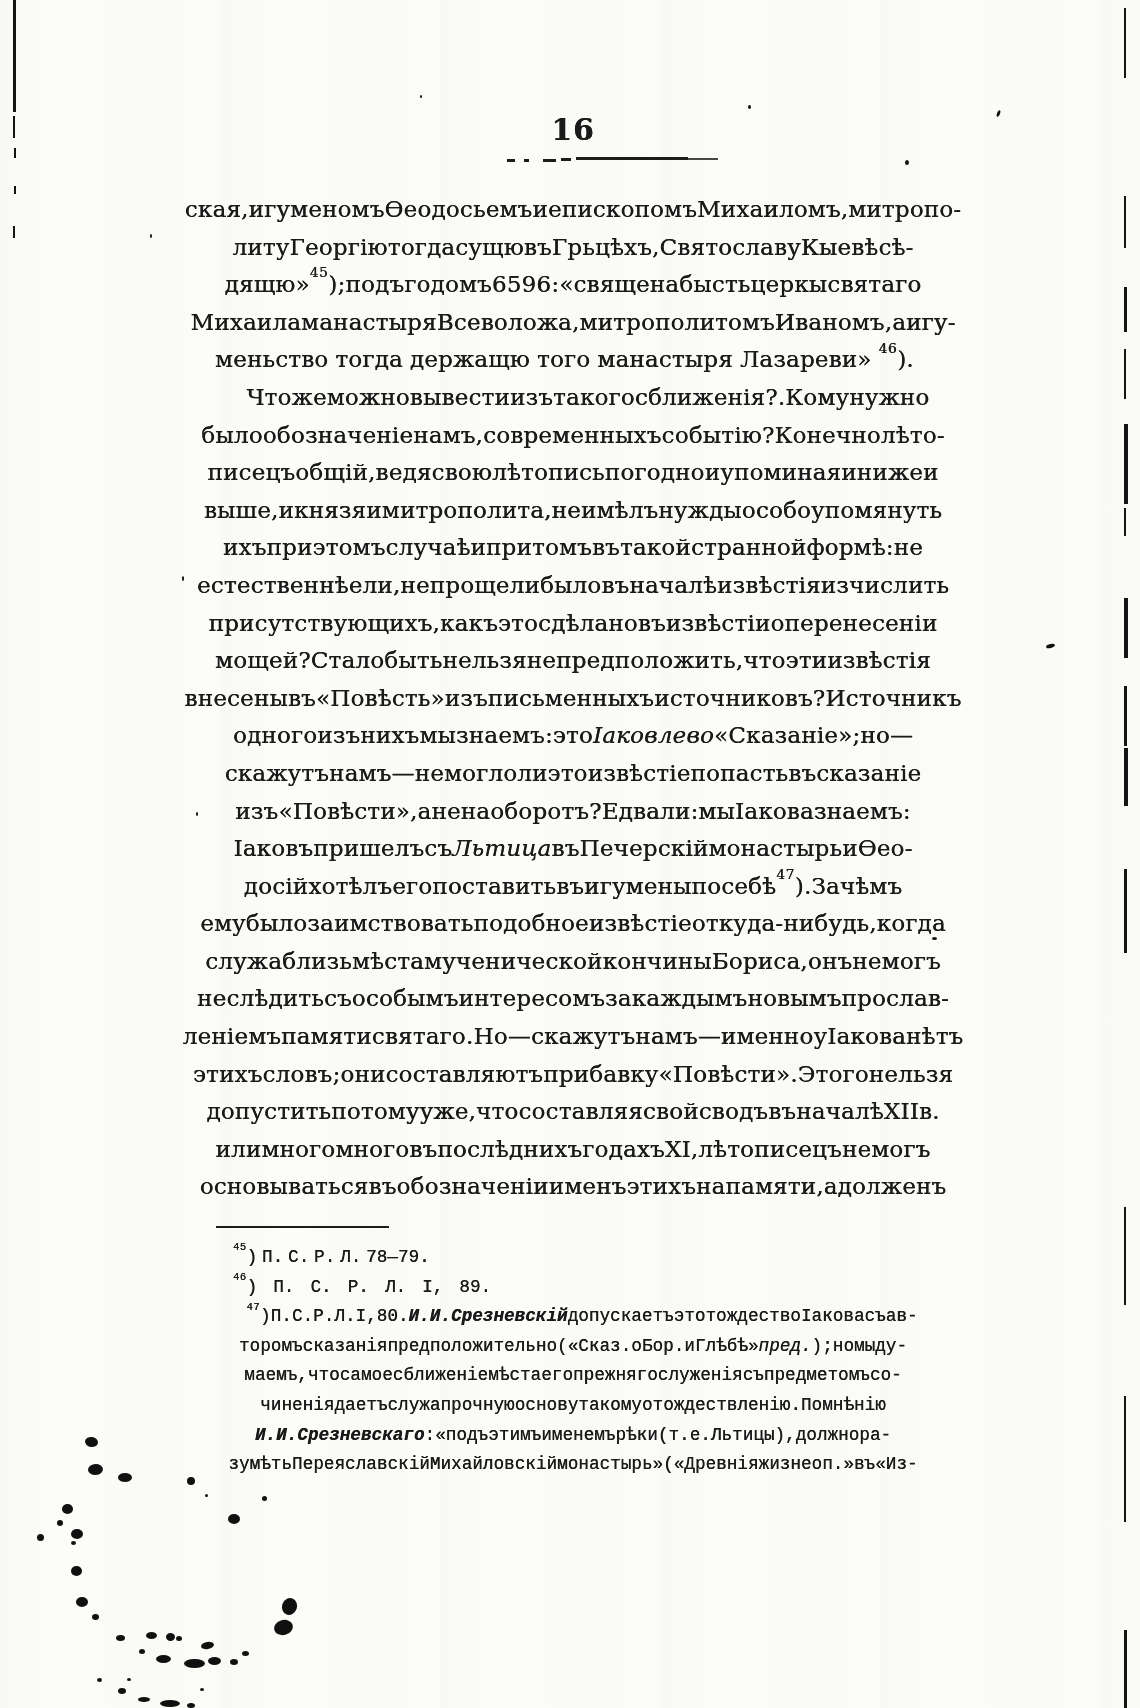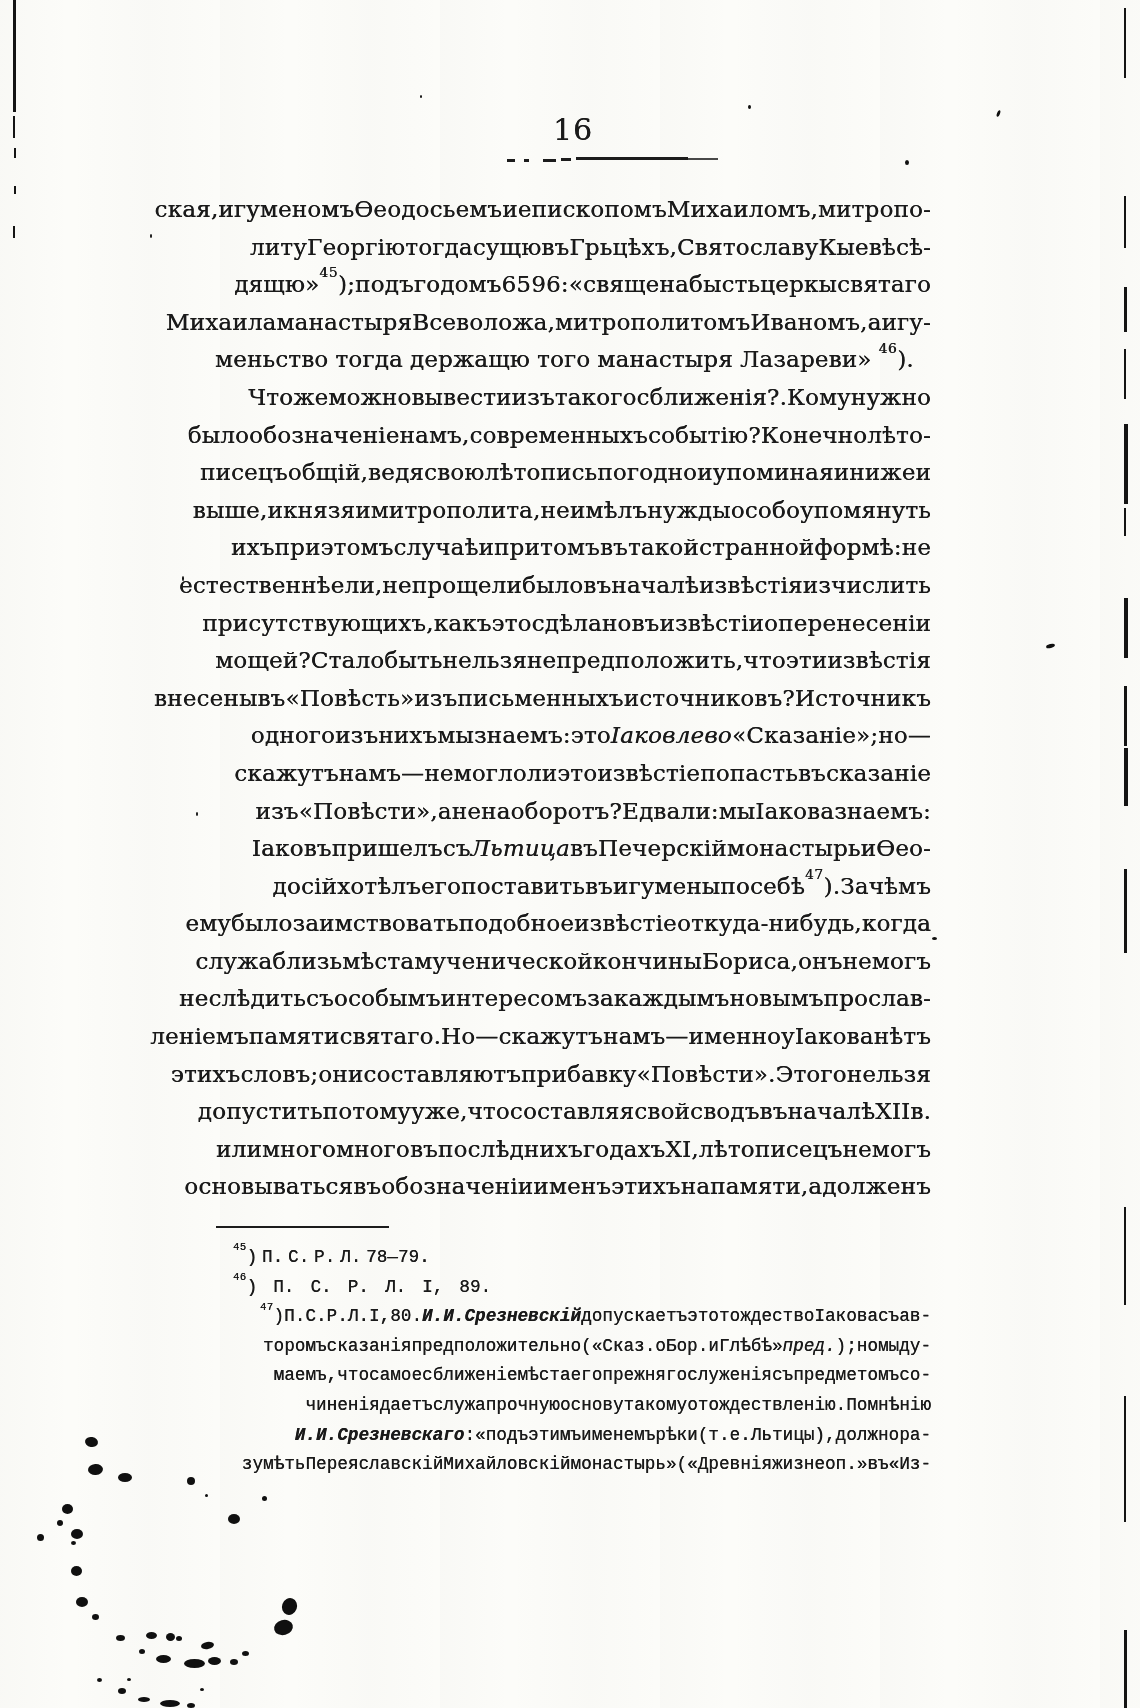--- a/index.html
+++ b/index.html
@@ -7,36 +7,36 @@
     position:relative;
     width:1140px;height:1708px;
     margin:0 auto;
     background:#fcfcf9;
     background-image:repeating-linear-gradient(90deg, rgba(110,110,95,0.025) 0px, rgba(255,255,255,0) 70px, rgba(110,110,95,0.02) 150px, rgba(255,255,255,0) 220px);
     color:#1a1a1a;
     font-family:"DejaVu Serif", serif;
     overflow:hidden;
   }
   .pagenum-wrap{position:absolute;left:215px;top:112px;width:716px;text-align:center;}
-  .pagenum{font-weight:normal;font-size:30px;letter-spacing:1px;text-shadow:0.3px 0 currentColor;}
+  .pagenum{font-weight:bold;font-size:30px;letter-spacing:1px;text-shadow:0.3px 0 currentColor;}
   .rl{position:absolute;background:#1c1c1c;}
   #rule-d1{left:507px;top:159px;width:8px;height:3px;}
   #rule-d2{left:524px;top:159px;width:5px;height:3px;}
   #rule-d3{left:543px;top:159px;width:13px;height:3px;}
   #rule-d4{left:561px;top:158px;width:10px;height:3px;}
   #rule-solid{left:576px;top:157px;width:112px;height:3px;}
   #rule-tail{left:688px;top:158px;width:30px;height:1.5px;opacity:0.8;}
 
   .textblock{position:absolute;left:215px;width:716px;}
   #main-text{top:196px;font-size:23px;letter-spacing:0.2px;}
   #footnotes{top:1247px;font-size:17.5px;letter-spacing:0.1px;font-family:Liberation Mono, monospace;}
   .mline{height:37.6px;}
   .fnline{height:29.6px;}
   .line{display:flex;align-items:baseline;text-shadow:0.3px 0 currentColor;white-space:nowrap;}
-  .line.just{justify-content:flex-end;}
+  .line.just{justify-content:center;}
   .line.noj{justify-content:flex-start;}
   .mline.noj{column-gap:7px;}
   .fnline.noj{column-gap:4.8px;}
   .w{white-space:nowrap;}
   .i{font-style:italic;}
   .bi{font-style:italic;font-weight:bold;}
   sup{font-size:60%;line-height:0;position:relative;top:-0.45em;letter-spacing:0.5px;}
 
   .fn-rule{position:absolute;left:216px;top:1226px;width:173px;height:2px;background:#1c1c1c;}
   .artifact{position:absolute;background:#141414;}

